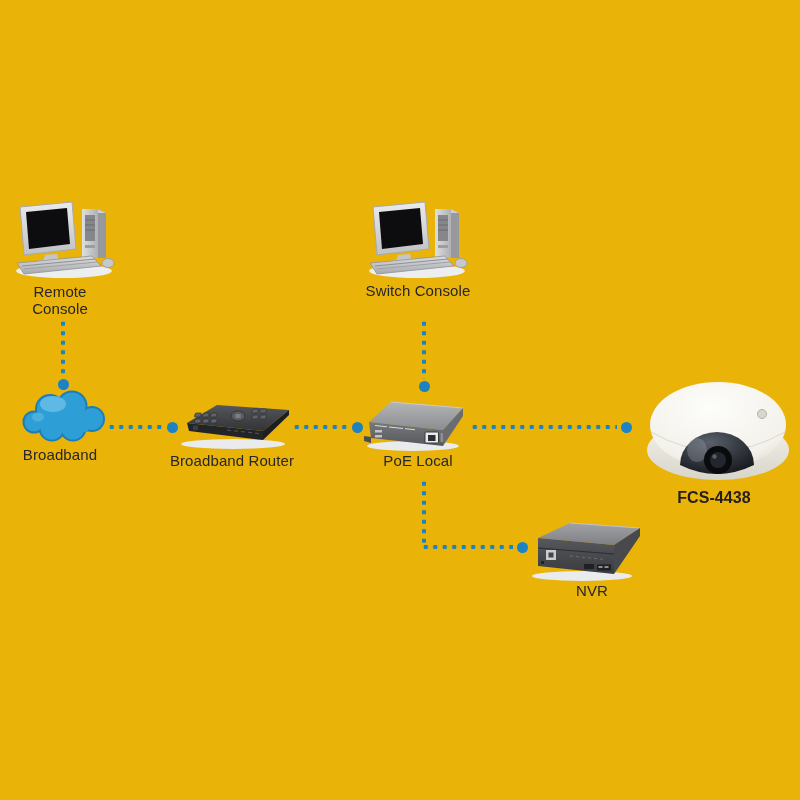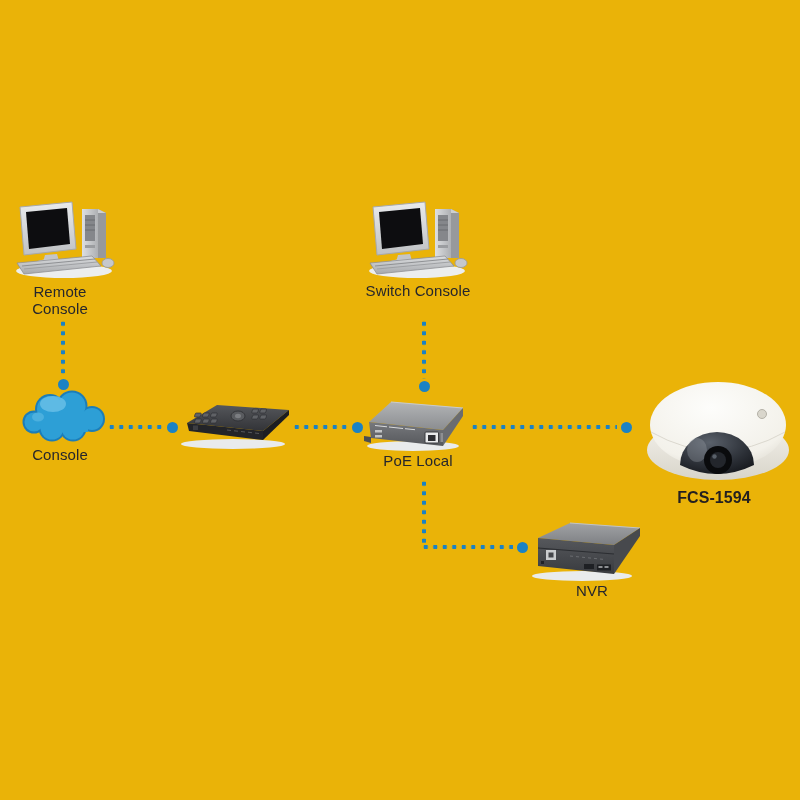--- a/index.html
+++ b/index.html
@@ -147,21 +147,21 @@
       <circle cx="14" cy="34" r="9.5"></circle>
         <circle cx="72" cy="31" r="11"></circle>
       <circle cx="32" cy="40" r="11.5"></circle>
         <circle cx="53" cy="40" r="11.5"></circle>
       <rect x="22" y="24" width="46" height="20"></rect>
     </g>
 
     <ellipse cx="33" cy="16" rx="13" ry="8" fill="#64bde6" opacity="0.9"></ellipse>
     <ellipse cx="18" cy="29" rx="6" ry="4.5" fill="#54b4e0" opacity="0.8"></ellipse>
   </svg>
-  <div class="node-label" style="left:0px;top:446px;width:120px">Console</div>
+  <div class="node-label" style="left:0px;top:446px;width:120px">Broadband</div>
 
   <svg class="icon" style="left:175px;top:396px" width="120" height="56" viewBox="0 0 120 56">
     <ellipse cx="58" cy="48" rx="52" ry="5" fill="#e9ebec"></ellipse>
 
     <polygon points="12,27 42,9 114,14 88,35" fill="url(#gRtTop)"></polygon>
 
     <polygon points="12,27 88,35 88,44 14,35" fill="#232428"></polygon>
 
     <polygon points="88,35 114,14 114,19 88,44" fill="#1d1e22"></polygon>
 
@@ -183,20 +183,21 @@
 
     <rect x="18" y="29.5" width="5" height="4.5" fill="#3c3d41"></rect>
     <g stroke="#54565a" stroke-width="1">
       <line x1="52" y1="34" x2="56" y2="34.5"></line>
         <line x1="59" y1="34.8" x2="63" y2="35.2"></line>
       <line x1="66" y1="35.5" x2="70" y2="36"></line>
         <line x1="73" y1="36.2" x2="77" y2="36.7"></line>
       <line x1="80" y1="37" x2="84" y2="37.5"></line>
     </g>
   </svg>
+  <div class="node-label" style="left:152px;top:452px;width:160px">Broadband Router</div>
 
   <svg class="icon" style="left:363px;top:392px" width="108" height="62" viewBox="0 0 108 62">
     <ellipse cx="50" cy="54" rx="46" ry="5" fill="#e9ebec"></ellipse>
 
     <polygon points="6,30 28,10 100,16 80,38" fill="url(#gSwTop)"></polygon>
     <line x1="28" y1="10" x2="100" y2="16" stroke="#c9cbcd" stroke-width="1.2"></line>
 
     <polygon points="6,30 80,38 80,54 8,46" fill="url(#gSwFront)"></polygon>
 
     <polygon points="80,38 100,16 100,24 80,54" fill="#6a6c70"></polygon>
@@ -229,21 +230,21 @@
     <circle cx="117" cy="44" r="4.5" fill="#d9d6cc" stroke="#b4b1a7" stroke-width="1"></circle>
 
     <path d="M 35,95 A 37,33 0 0 1 109,95 Q 72,113 35,95 Z" fill="url(#gSmoke)"></path>
     <ellipse cx="52" cy="80" rx="10" ry="12" fill="#9aa0a8" opacity="0.35"></ellipse>
 
     <circle cx="73" cy="90" r="14" fill="#0a0b0d"></circle>
     <circle cx="73" cy="90" r="8" fill="#23262c"></circle>
     <circle cx="70" cy="86" r="2.5" fill="#5c6films" opacity="0"></circle>
     <circle cx="69.5" cy="86.5" r="2.2" fill="#596069"></circle>
   </svg>
-  <div class="node-label bold" style="left:644px;top:489px;width:140px">FCS-1594</div>
+  <div class="node-label bold" style="left:644px;top:489px;width:140px">FCS-4438</div>
 
   <svg class="icon" style="left:526px;top:516px" width="120" height="68" viewBox="0 0 120 68">
     <ellipse cx="56" cy="60" rx="50" ry="5" fill="#e9ebec"></ellipse>
 
     <polygon points="12,22 44,7 114,12 88,29" fill="url(#gNvrTop)"></polygon>
     <line x1="44" y1="7" x2="114" y2="12" stroke="#c2c4c6" stroke-width="1"></line>
 
     <polygon points="12,22 88,29 88,58 12,50" fill="url(#gNvrFront)"></polygon>
 
     <polygon points="88,29 114,12 114,20 88,58" fill="#47494d"></polygon>

